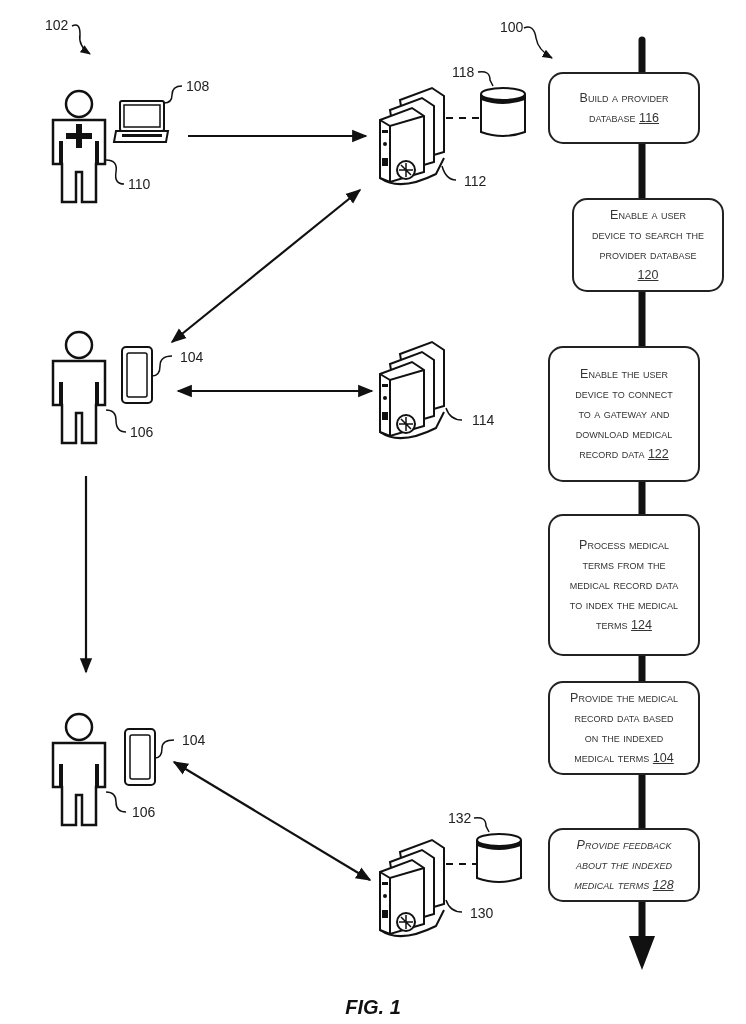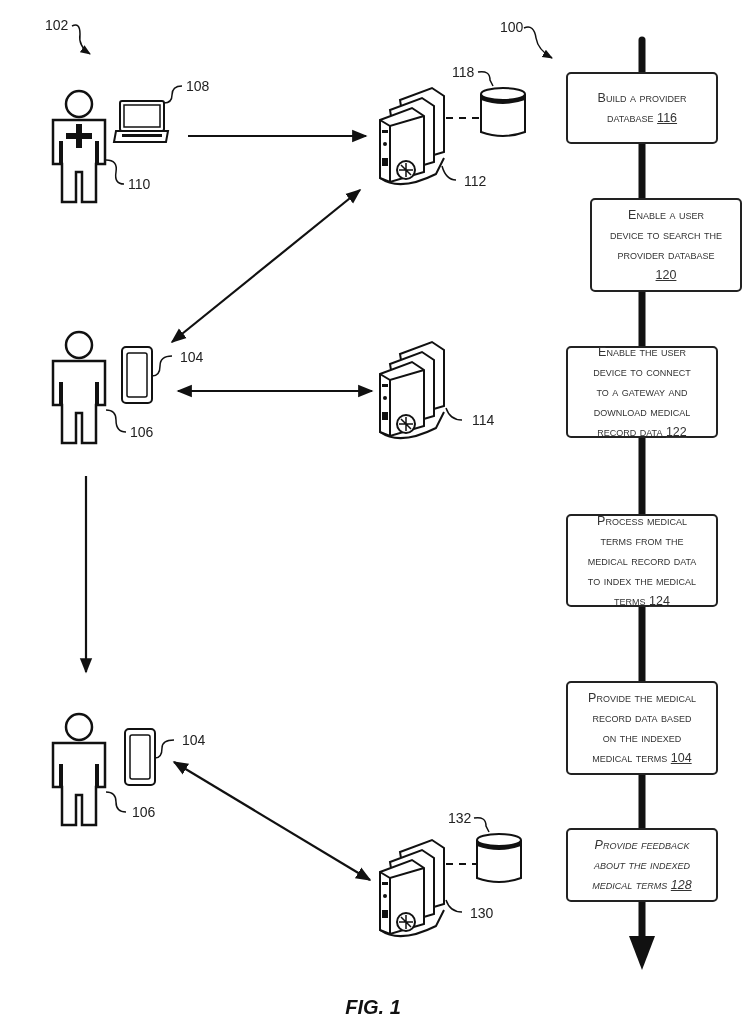--- a/index.html
+++ b/index.html
@@ -1,19 +1,19 @@
 <!DOCTYPE html>
 <html><head>
 <meta charset="utf-8">
 <style>
   html,body{margin:0;padding:0;background:#fff;}
   body{width:746px;height:1024px;position:relative;overflow:hidden;font-family:"Liberation Sans",sans-serif;}
   svg{position:absolute;left:0;top:0;}
   .ref{font-family:"Liberation Sans",sans-serif;font-size:14px;fill:#222;}
-  .stepbox{position:absolute;left:566px;width:152px;border:2px solid #222;border-radius:5px;background:#fff;
+  .stepbox{position:absolute;left:548px;width:152px;border:2px solid #222;border-radius:15px;background:#fff;
     box-sizing:border-box;display:flex;align-items:center;justify-content:center;text-align:center;
     font-family:"Liberation Sans",sans-serif;font-size:12.5px;line-height:20px;color:#333;font-variant:small-caps;padding:4px 18px;}
   .stepbox .num{text-decoration:underline;font-variant:normal;}
   .caption{position:absolute;left:0;width:746px;top:996px;text-align:center;font-family:"Liberation Sans",sans-serif;
     font-style:italic;font-weight:bold;font-size:20px;color:#111;}
 </style>
 </head>
 <body>
 
 <svg width="746" height="1024" viewBox="0 0 746 1024">
@@ -139,24 +139,24 @@
   <line x1="642" y1="40" x2="642" y2="940" stroke="#111" stroke-width="7" stroke-linecap="round"></line>
   <path d="M629,936 L655,936 L642,970 Z" fill="#111"></path>
 </svg>
 
 <div class="stepbox" style="top:72px;height:72px;">
   <div><span>Build a provider database</span> <span class="num">116</span></div>
 </div>
 <div class="stepbox" style="top:198px;height:94px;margin-left:24px;">
   <div><span>Enable a user device to search the provider database</span> <span class="num">120</span></div>
 </div>
-<div class="stepbox" style="top:346px;height:92px;">
+<div class="stepbox" style="top:346px;height:136px;">
   <div><span>Enable the user device to connect to a gateway and download medical record data</span> <span class="num">122</span></div>
 </div>
-<div class="stepbox" style="top:514px;height:93px;">
+<div class="stepbox" style="top:514px;height:142px;">
   <div><span>Process medical terms from the medical record data to index the medical terms</span> <span class="num">124</span></div>
 </div>
 <div class="stepbox" style="top:681px;height:94px;">
   <div><span>Provide the medical record data based on the indexed medical terms</span> <span class="num">104</span></div>
 </div>
 <div class="stepbox" style="top:828px;height:74px;font-style:italic;">
   <div><span>Provide feedback about the indexed medical terms</span> <span class="num">128</span></div>
 </div>
 
 <div class="caption">FIG. 1</div>

